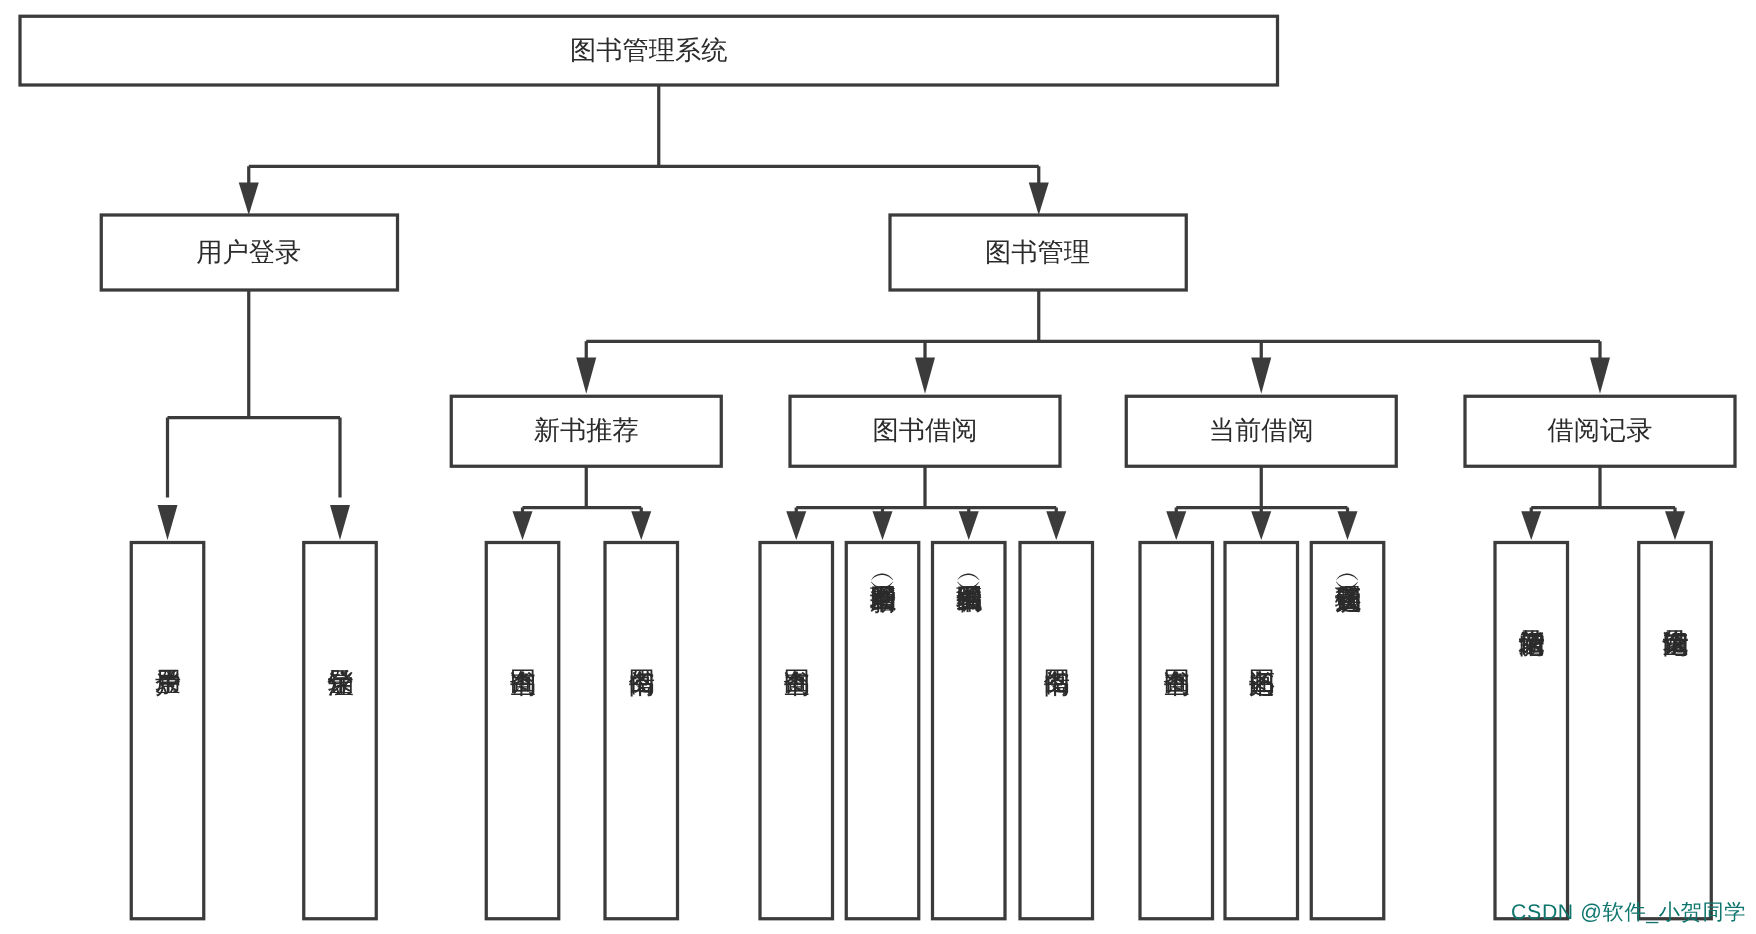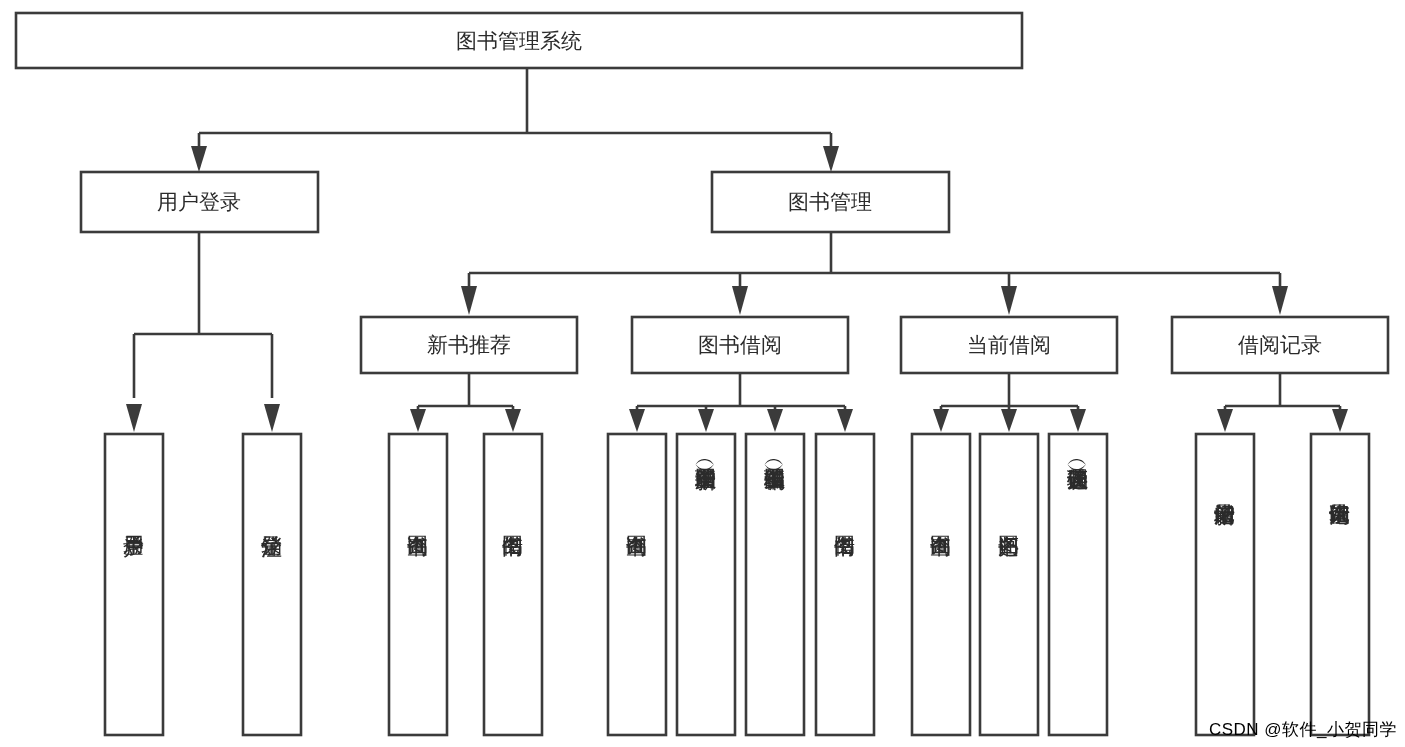--- a/index.html
+++ b/index.html
@@ -53,21 +53,21 @@
     font-size: 21px;
     fill: #2b2b2b;
     text-anchor: middle;
   }
   .watermark-text {
     position: absolute;
     right: 8px;
     bottom: 6px;
     font-family: "Liberation Sans", "DejaVu Sans", sans-serif;
     font-size: 17px;
-    color: #000000;
+    color: #0f766e;
     letter-spacing: 0.5px;
     white-space: nowrap;
     user-select: none;
   }
 </style>
 </head>
 <body>
 
 <div id="diagram-root">
 

